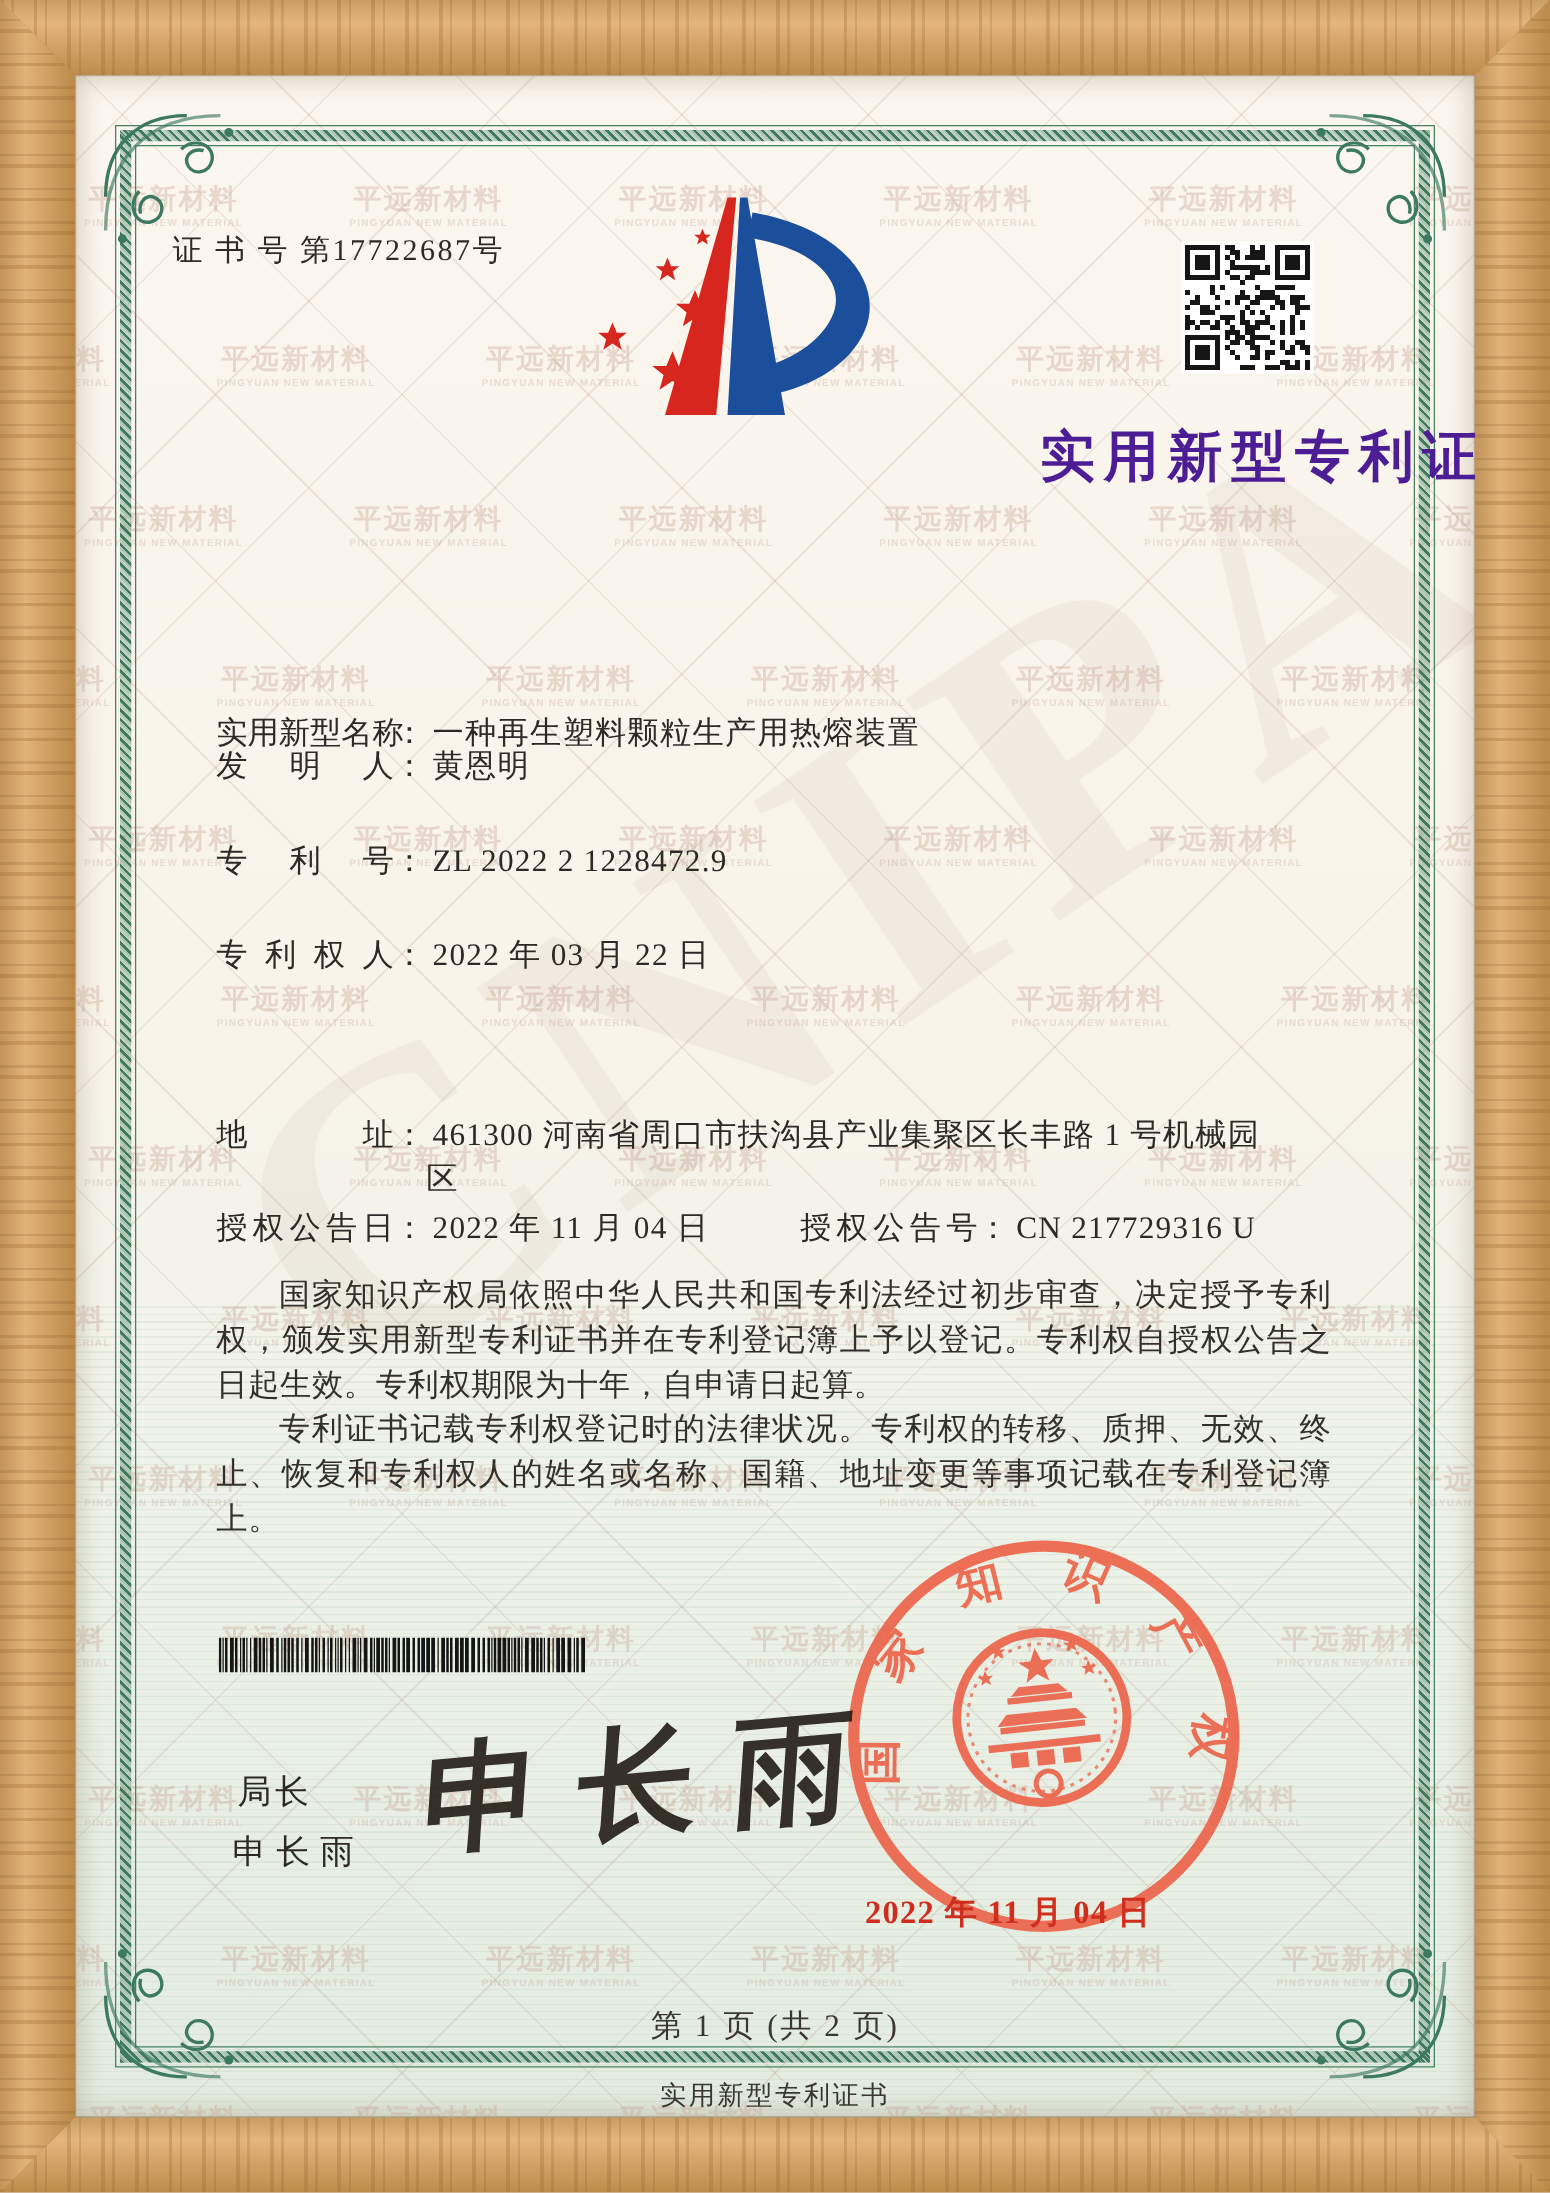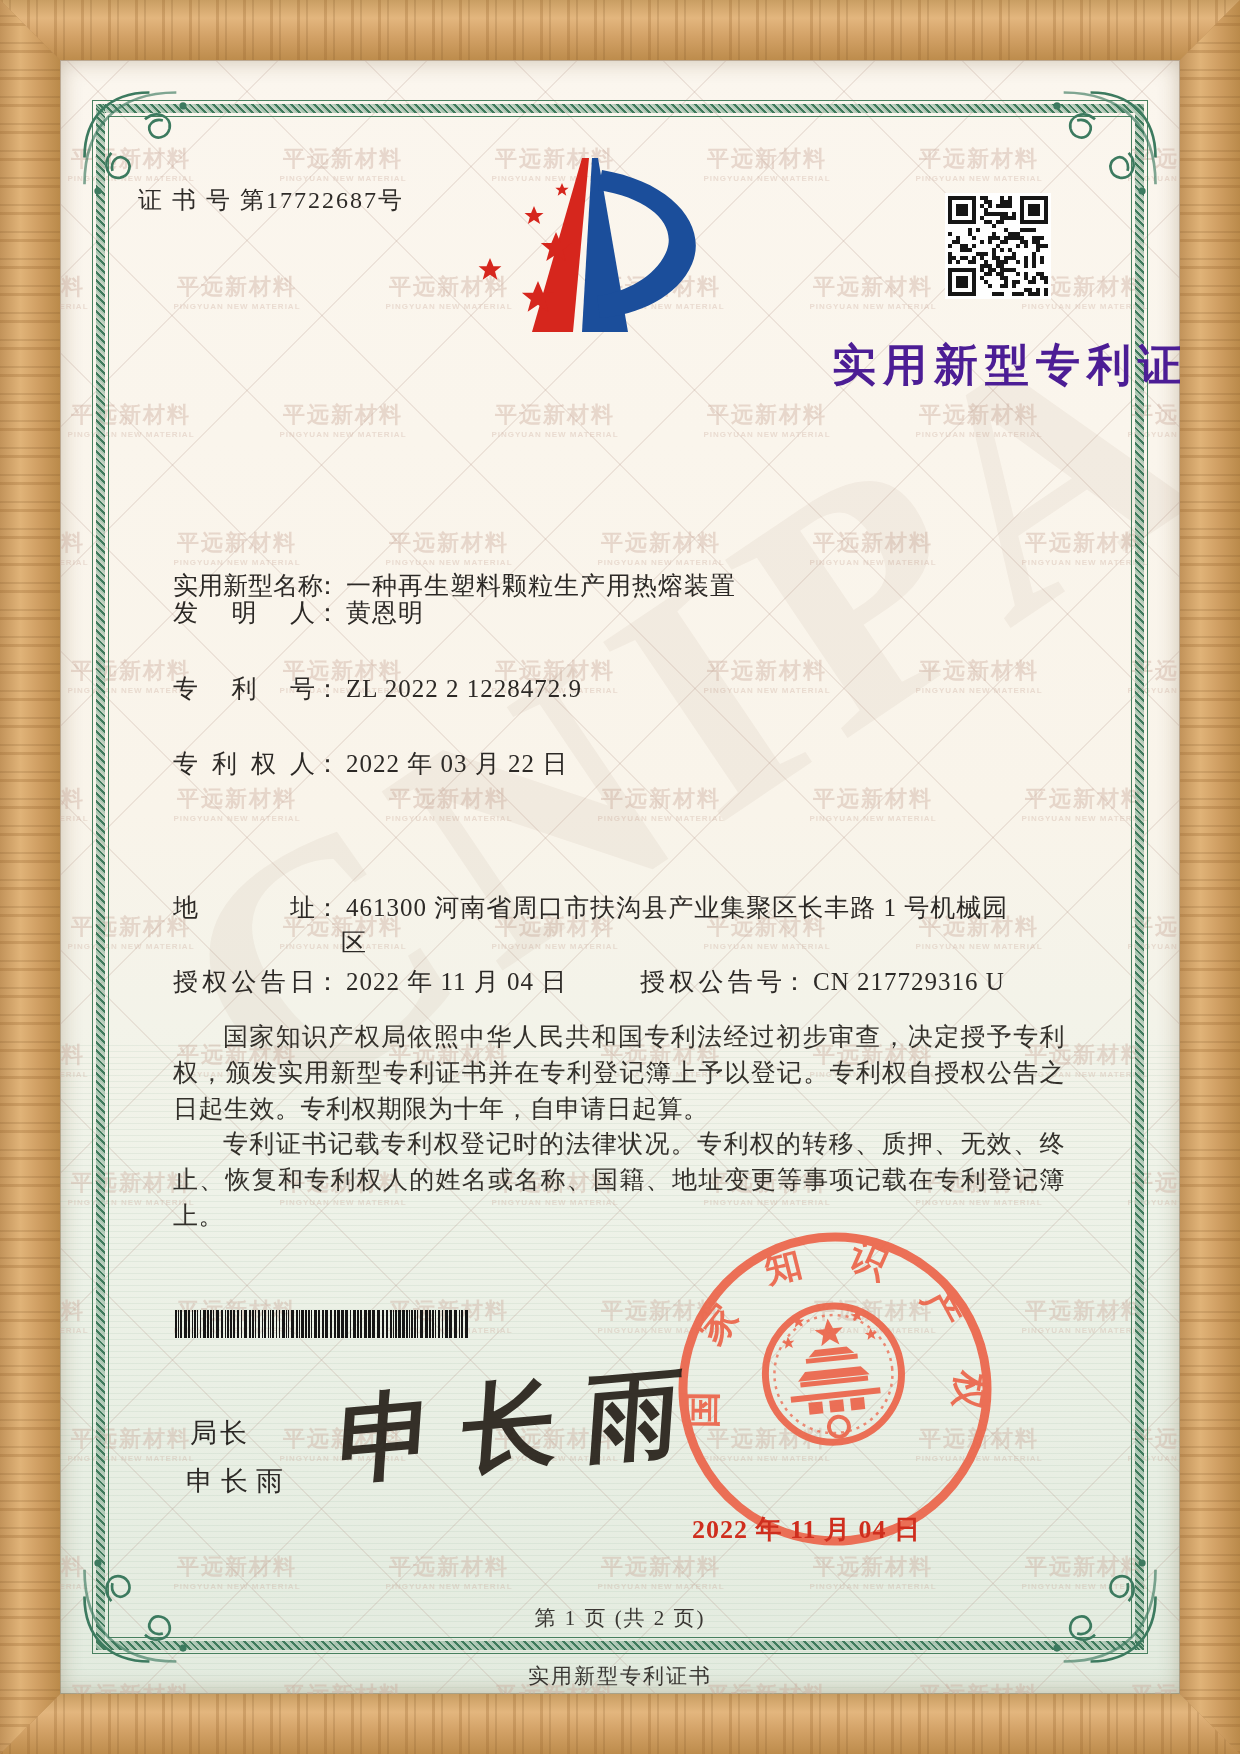--- a/index.html
+++ b/index.html
@@ -82,21 +82,21 @@
 
   #barcode{left:175px;top:1310px;width:295px;height:28px;}
   #sig-title{left:190px;top:1415px;font-size:27px;color:#2c2926;letter-spacing:3px;}
   #sig-name{left:186px;top:1463px;font-size:27px;color:#2c2926;letter-spacing:8px;}
   #sig-script{left:338px;top:1362px;font-size:96px;color:#262019;letter-spacing:28px;white-space:nowrap;
     transform:rotate(-5deg) skewX(-9deg);font-weight:600;opacity:.92;z-index:7;}
 
   #seal{left:668px;top:1222px;width:334px;height:334px;z-index:6;opacity:.90;transform:rotate(-6deg);}
   #seal-date{left:692px;top:1512px;font-size:26px;font-weight:700;color:#cf2e1e;letter-spacing:1px;z-index:8;white-space:nowrap;}
 
-  #page-num{left:0;right:0;top:1604px;text-align:center;font-size:21px;color:#3a3733;letter-spacing:2px;}
+  #page-num{left:0;right:0;top:1604px;text-align:center;font-size:25px;color:#3a3733;letter-spacing:2px;}
   #cont-note{left:0;right:0;top:1662px;text-align:center;font-size:21px;color:#3a3733;letter-spacing:2px;z-index:6;position:absolute;}
 </style>
 </head>
 <body>
 
 <div id="stage">
 
   <div id="paper"></div>
   <div id="lattice"></div>
   <div id="waves"></div>

